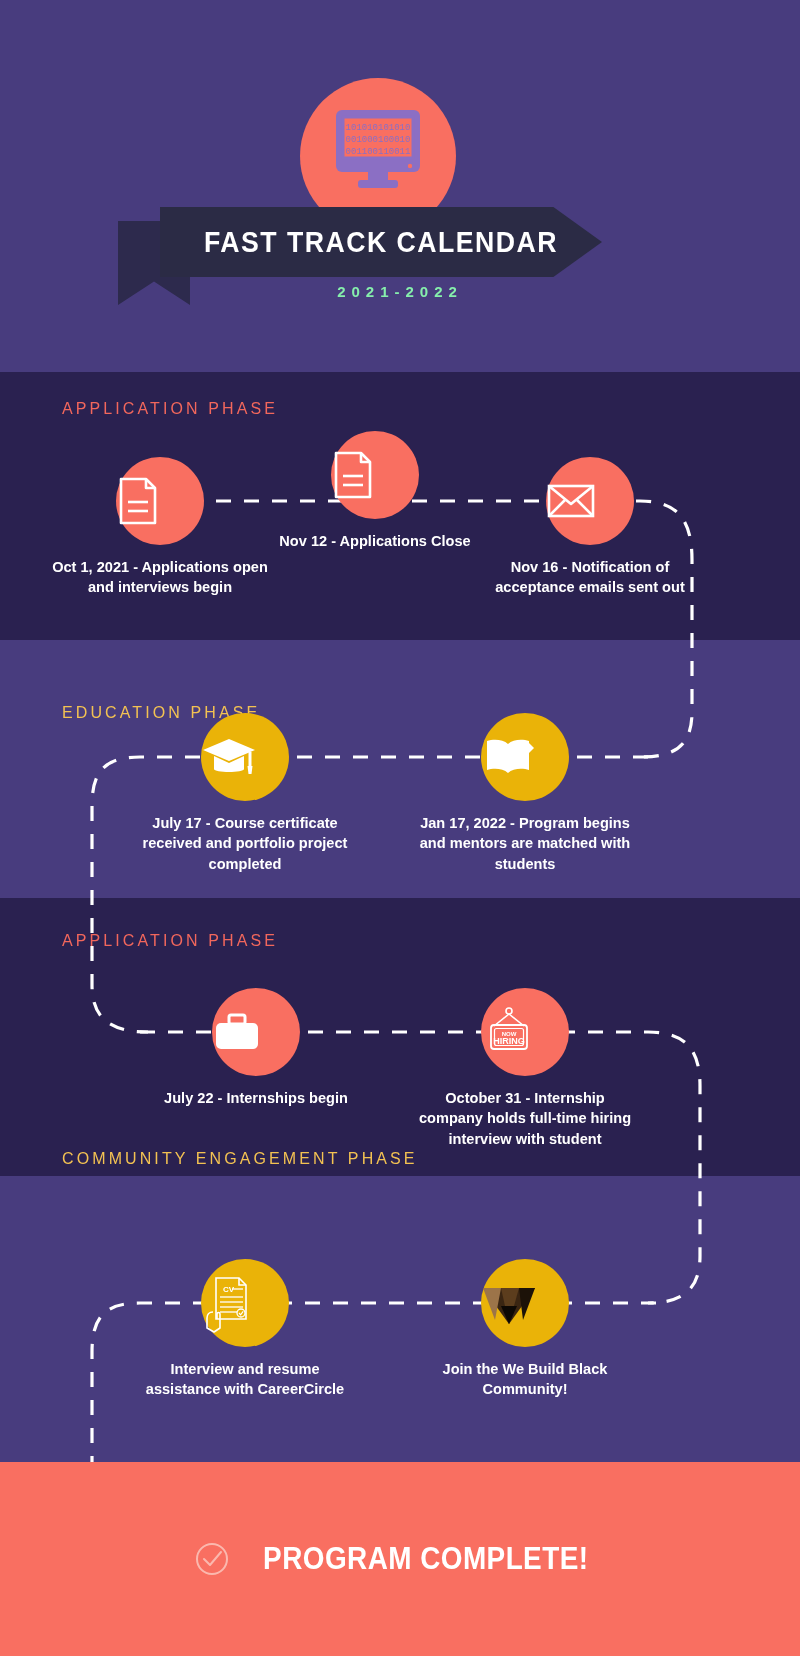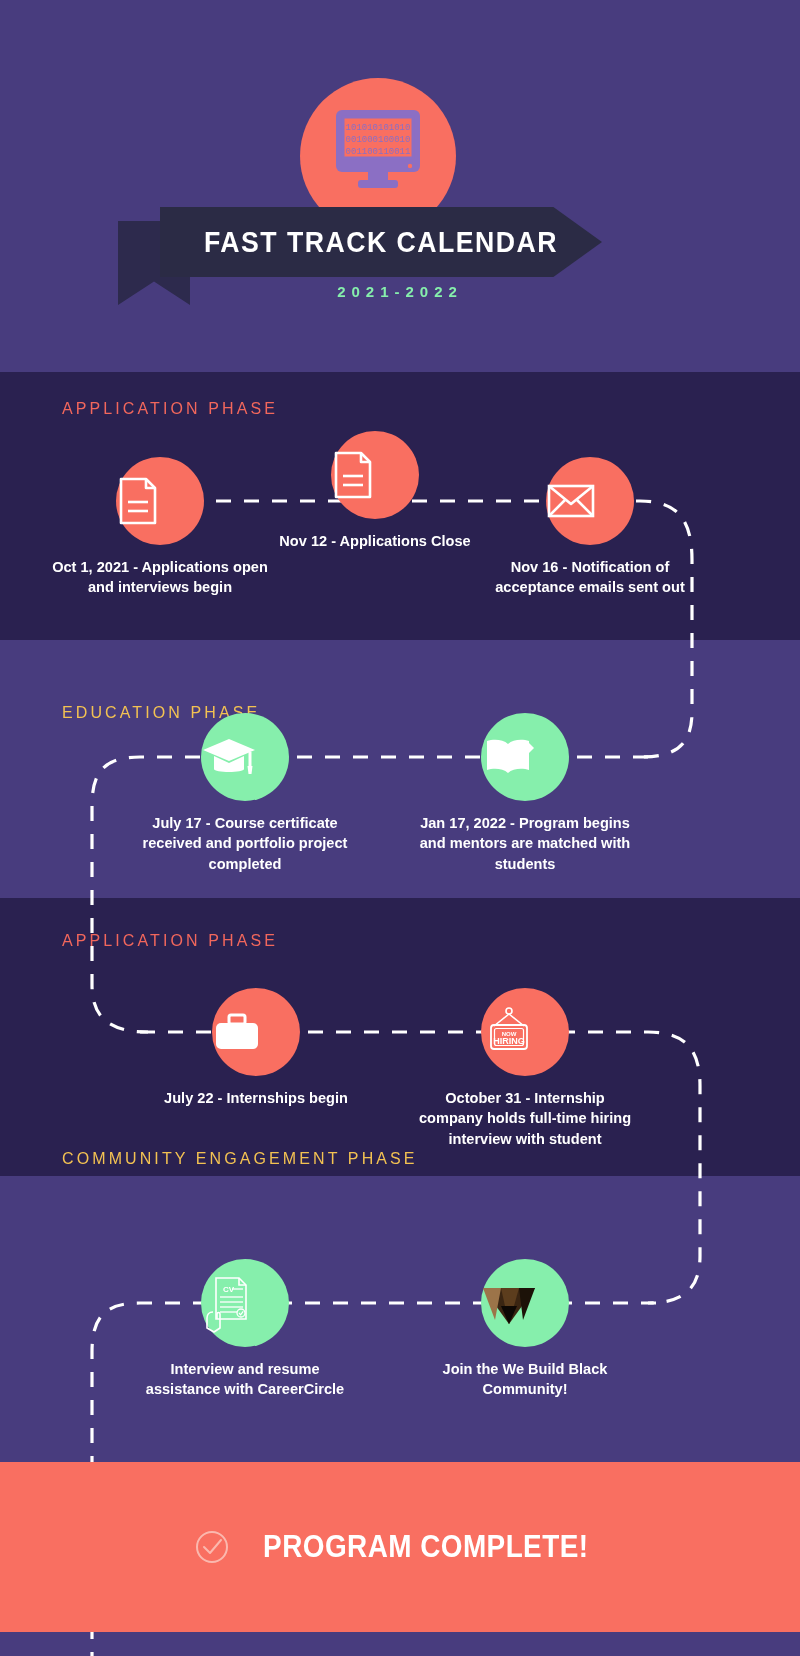--- a/index.html
+++ b/index.html
@@ -111,21 +111,21 @@
     border-radius: 50%;
     margin: 0 auto;
     display: flex;
     align-items: center;
     justify-content: flex-start;
     position: relative;
     z-index: 3;
     text-decoration: underline;
   }
   .node-circle.coral  { background: #f96f61; }
-  .node-circle.yellow { background: #86efac; }
+  .node-circle.yellow { background: #eab308; }
   .node-caption {
     margin-top: 12px;
     color: #ffffff;
     font-size: 15.5px;
     font-weight: bold;
     line-height: 1.32;
     font-family: "Liberation Sans Narrow", "Liberation Sans", sans-serif;
     transform: scaleX(0.94);
     position: relative;
     z-index: 3;
@@ -137,21 +137,21 @@
     left: 0; top: 0;
     width: 800px; height: 1656px;
     pointer-events: none;
     z-index: 1;
   }
 
   
   .footer {
     position: absolute;
     left: 0; top: 1462px;
-    width: 800px; height: 170px;
+    width: 800px; height: 194px;
     background: #f96f61;
     display: flex;
     align-items: center;
     justify-content: center;
     gap: 14px;
     z-index: 2;
   }
   .footer-text {
     color: #ffffff;
     font-size: 31px;

